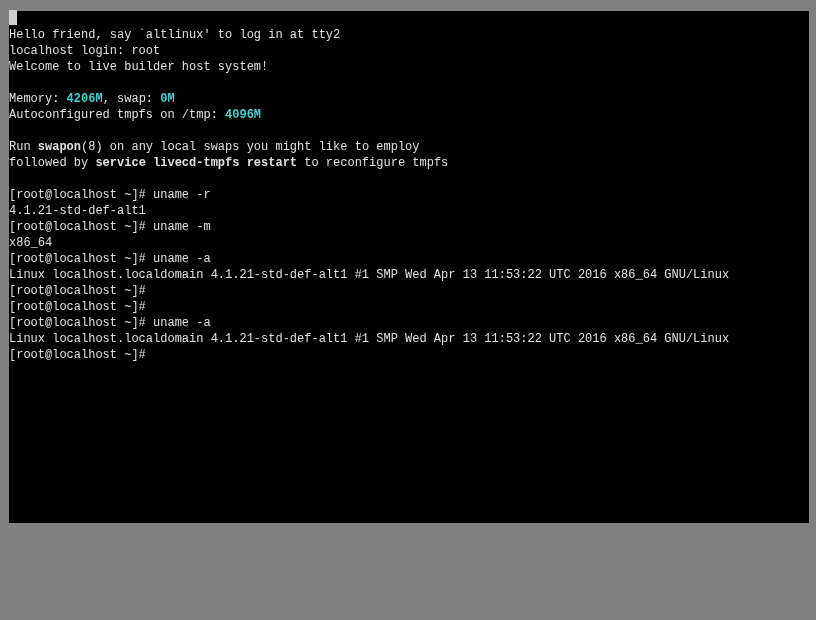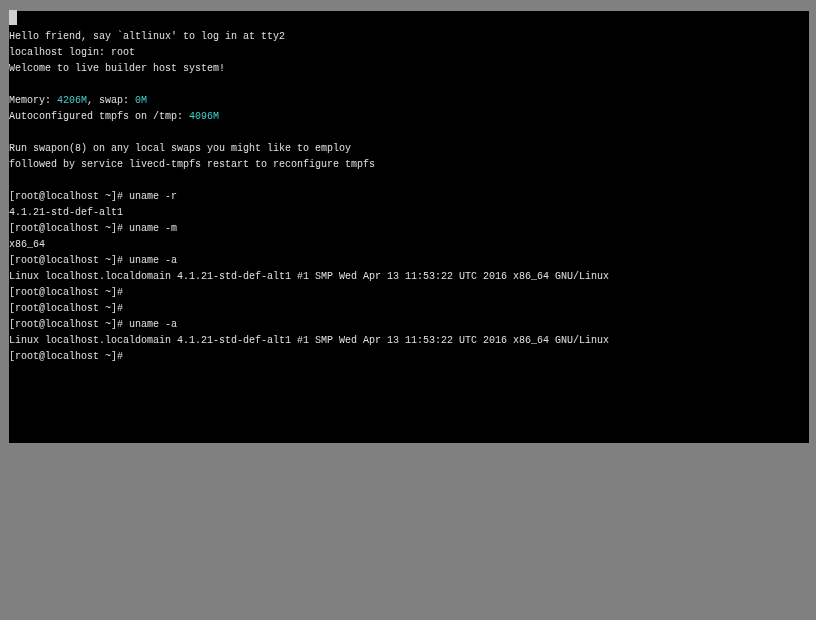--- a/index.html
+++ b/index.html
@@ -8,39 +8,39 @@
     width: 816px;
     height: 620px;
     background: #808080;
     overflow: hidden;
   }
   .terminal {
     position: absolute;
     top: 11px;
     left: 9px;
     width: 800px;
-    height: 432px;
+    height: 512px;
     background: #000000;
     color: #e0e0e0;
     font-family: "Courier New", Courier, monospace;
-    font-size: 10px;
+    font-size: 12px;
     line-height: 16px;
     letter-spacing: 0;
     white-space: pre-wrap;
     word-break: break-all;
   }
   .cursor {
     display: inline-block;
     width: 8px;
     height: 15px;
     background: #d0d0d0;
     vertical-align: text-bottom;
     transform: translateY(-1px);
   }
   .cyan { color: #44cfcf; }
-  .bold { font-weight: normal; }
+  .bold { font-weight: bold; }
   .line { display: block; }
 </style>
 </head>
 <body>
 
 <div class="terminal" id="term"><span class="cursor"></span>
 <span class="line"><span>Hello friend, say `altlinux' to log in at tty2</span></span><span class="line"><span>localhost login: root</span></span><span class="line"><span>Welcome to live builder host system!</span></span><span class="line">&nbsp;</span><span class="line"><span>Memory: </span><span class="cyan bold">4206M</span><span>, swap: </span><span class="cyan bold">0M</span></span><span class="line"><span>Autoconfigured tmpfs on /tmp: </span><span class="cyan bold">4096M</span></span><span class="line">&nbsp;</span><span class="line"><span>Run </span><span class="bold">swapon</span><span>(8) on any local swaps you might like to employ</span></span><span class="line"><span>followed by </span><span class="bold">service livecd-tmpfs restart</span><span> to reconfigure tmpfs</span></span><span class="line">&nbsp;</span><span class="line"><span>[root@localhost ~]# uname -r</span></span><span class="line"><span>4.1.21-std-def-alt1</span></span><span class="line"><span>[root@localhost ~]# uname -m</span></span><span class="line"><span>x86_64</span></span><span class="line"><span>[root@localhost ~]# uname -a</span></span><span class="line"><span>Linux localhost.localdomain 4.1.21-std-def-alt1 #1 SMP Wed Apr 13 11:53:22 UTC 2016 x86_64 GNU/Linux</span></span><span class="line"><span>[root@localhost ~]# </span></span><span class="line"><span>[root@localhost ~]# </span></span><span class="line"><span>[root@localhost ~]# uname -a</span></span><span class="line"><span>Linux localhost.localdomain 4.1.21-std-def-alt1 #1 SMP Wed Apr 13 11:53:22 UTC 2016 x86_64 GNU/Linux</span></span><span class="line"><span>[root@localhost ~]# </span></span></div>
 
 </body></html>

